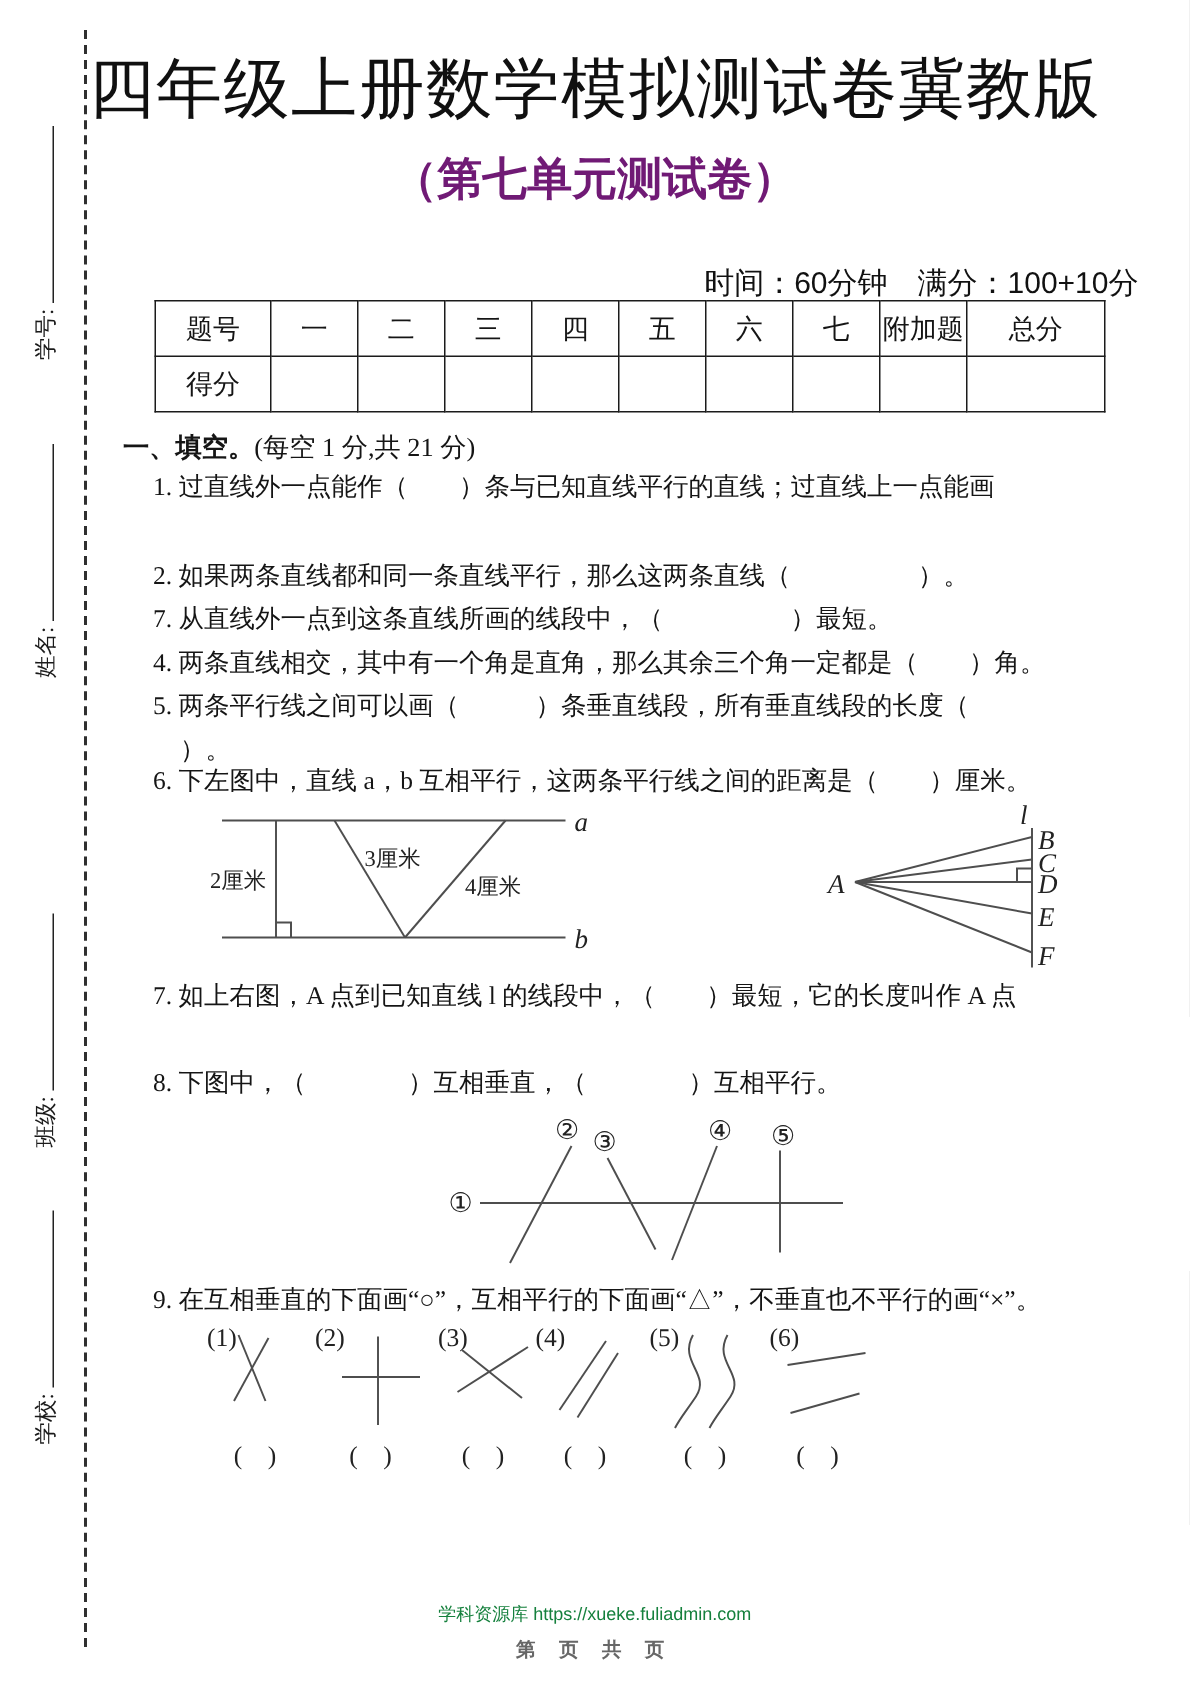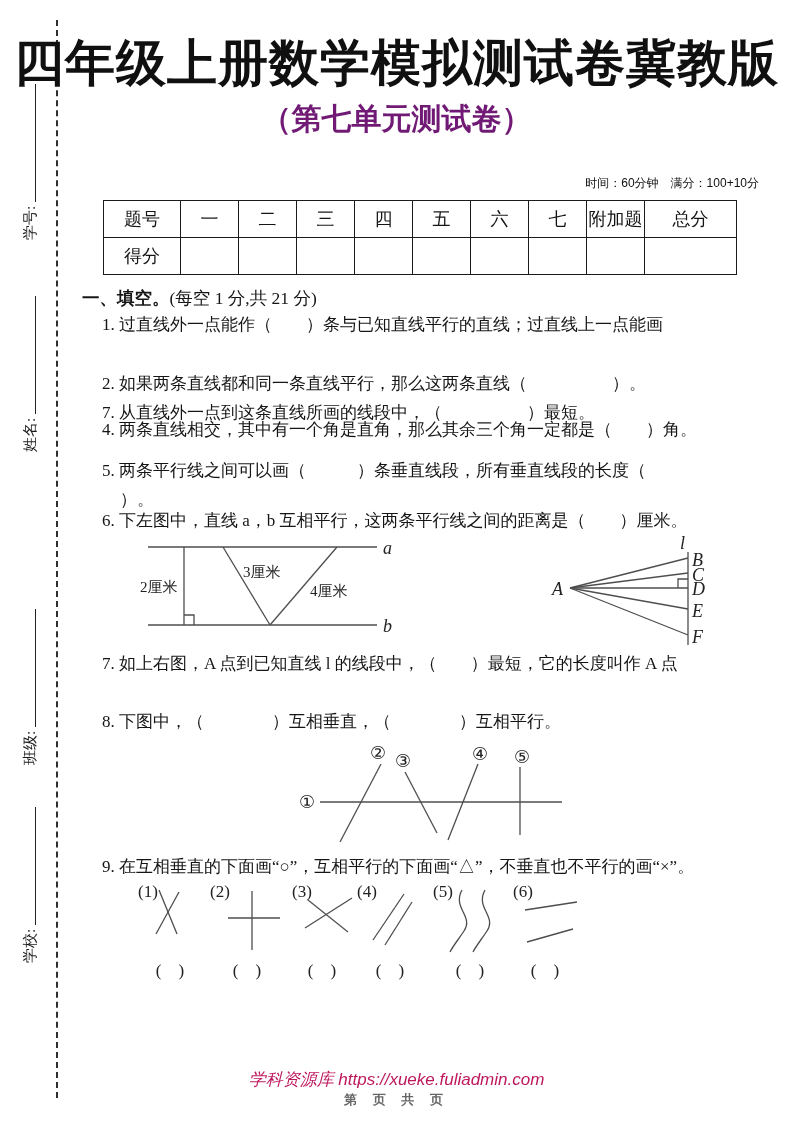--- a/index.html
+++ b/index.html
@@ -23,30 +23,30 @@
     transform:rotate(-90deg);
     font-family:"Liberation Serif", serif;
     font-size:15px; color:#1a1a1a; white-space:nowrap;
   }
   .side-label { flex:0 0 auto; padding-right:4px; }
   .side-line { flex:0 0 auto; width:118px; height:12px; border-bottom:1.6px solid #222; }
   
   .exam-title {
     position:absolute; top:30px; left:0; width:100%;
     text-align:center; font-family:"Liberation Sans", sans-serif;
-    font-weight:bold; font-size:50px; letter-spacing:1px; color:#101010;
+    font-weight:normal; font-size:44px; letter-spacing:1px; color:#101010;
   }
   .exam-subtitle {
     position:absolute; top:99px; left:0; width:100%;
     text-align:center; font-family:"Liberation Sans", sans-serif;
     font-weight:bold; font-size:30px; color:#701a75;
   }
   .exam-info {
     position:absolute; top:175px; right:34px;
-    font-family:"Liberation Sans", sans-serif; font-size:12px; color:#111;
+    font-family:"Liberation Sans", sans-serif; font-size:20px; color:#111;
   }
   
   .score-table {
     position:absolute; left:103px; top:200px; width:661px;
     border-collapse:collapse; table-layout:fixed;
     font-size:18px; text-align:center;
   }
   .score-table td { border:1.6px solid #1b1b1b; height:37px; padding:0; }
   
   .sec-heading { position:absolute; left:82px; font-size:17.5px; white-space:nowrap; }
@@ -57,21 +57,21 @@
   .fig line, .fig polyline, .fig path { stroke:#4e4e4e; stroke-width:1.3; fill:none; }
   .fig text { fill:#222; }
   .lat { font-family:"Liberation Serif", serif; font-style:italic; font-size:18px; }
   .cjk-dim { font-family:"Liberation Serif", serif; font-size:15px; }
   .circ { font-family:"DejaVu Sans", sans-serif; font-size:18px; }
   .itemlbl { font-family:"Liberation Serif", serif; font-size:17px; }
   .bracket { font-family:"Liberation Serif", serif; font-size:17px; }
   
   .footer-source {
     position:absolute; top:1068px; left:0; width:100%; text-align:center;
-    font-family:"Liberation Sans", sans-serif; font-size:17px; color:#be185d;font-style:italic;
+    font-family:"Liberation Sans", sans-serif; font-size:12px; color:#15803d;
   }
   .footer-page {
     position:absolute; top:1091px; left:0; width:100%; text-align:center;
     font-family:"Liberation Sans", sans-serif; font-size:13px; color:#676767;
     letter-spacing:6px;
     font-weight:bold;
   }
 </style>
 </head>
 <body>
@@ -141,21 +141,21 @@
       <td></td>
     </tr>
   </tbody>
     </table>
 
   <div class="sec-heading" style="top:286px"><b>一、填空。</b><span>(每空 1 分,共 21 分)</span></div>
 
   <div class="q-line" style="top:315px;left:102px">1. 过直线外一点能作（　　）条与已知直线平行的直线；过直线上一点能画</div>
   <div class="q-line" style="top:374px;left:102px">2. 如果两条直线都和同一条直线平行，那么这两条直线（　　　　　）。</div>
   <div class="q-line" style="top:403px;left:102px">7. 从直线外一点到这条直线所画的线段中，（　　　　　）最短。</div>
-  <div class="q-line" style="top:420px;left:102px">4. 两条直线相交，其中有一个角是直角，那么其余三个角一定都是（　　）角。</div>
+  <div class="q-line" style="top:432px;left:102px">4. 两条直线相交，其中有一个角是直角，那么其余三个角一定都是（　　）角。</div>
   <div class="q-line" style="top:461px;left:102px">5. 两条平行线之间可以画（　　　）条垂直线段，所有垂直线段的长度（</div>
   <div class="q-line" style="top:490px;left:120px">）。</div>
   <div class="q-line" style="top:511px;left:102px">6. 下左图中，直线 a，b 互相平行，这两条平行线之间的距离是（　　）厘米。</div>
 
   <svg class="fig" style="left:140px;top:535px" width="255" height="105" viewBox="0 0 255 105">
     <line x1="8" y1="12" x2="237" y2="12"></line>
     <line x1="8" y1="90" x2="237" y2="90"></line>
     <line x1="44" y1="12" x2="44" y2="90"></line>
     <polyline points="44,80 54,80 54,90"></polyline>
     <line x1="83" y1="12" x2="130" y2="90"></line>

